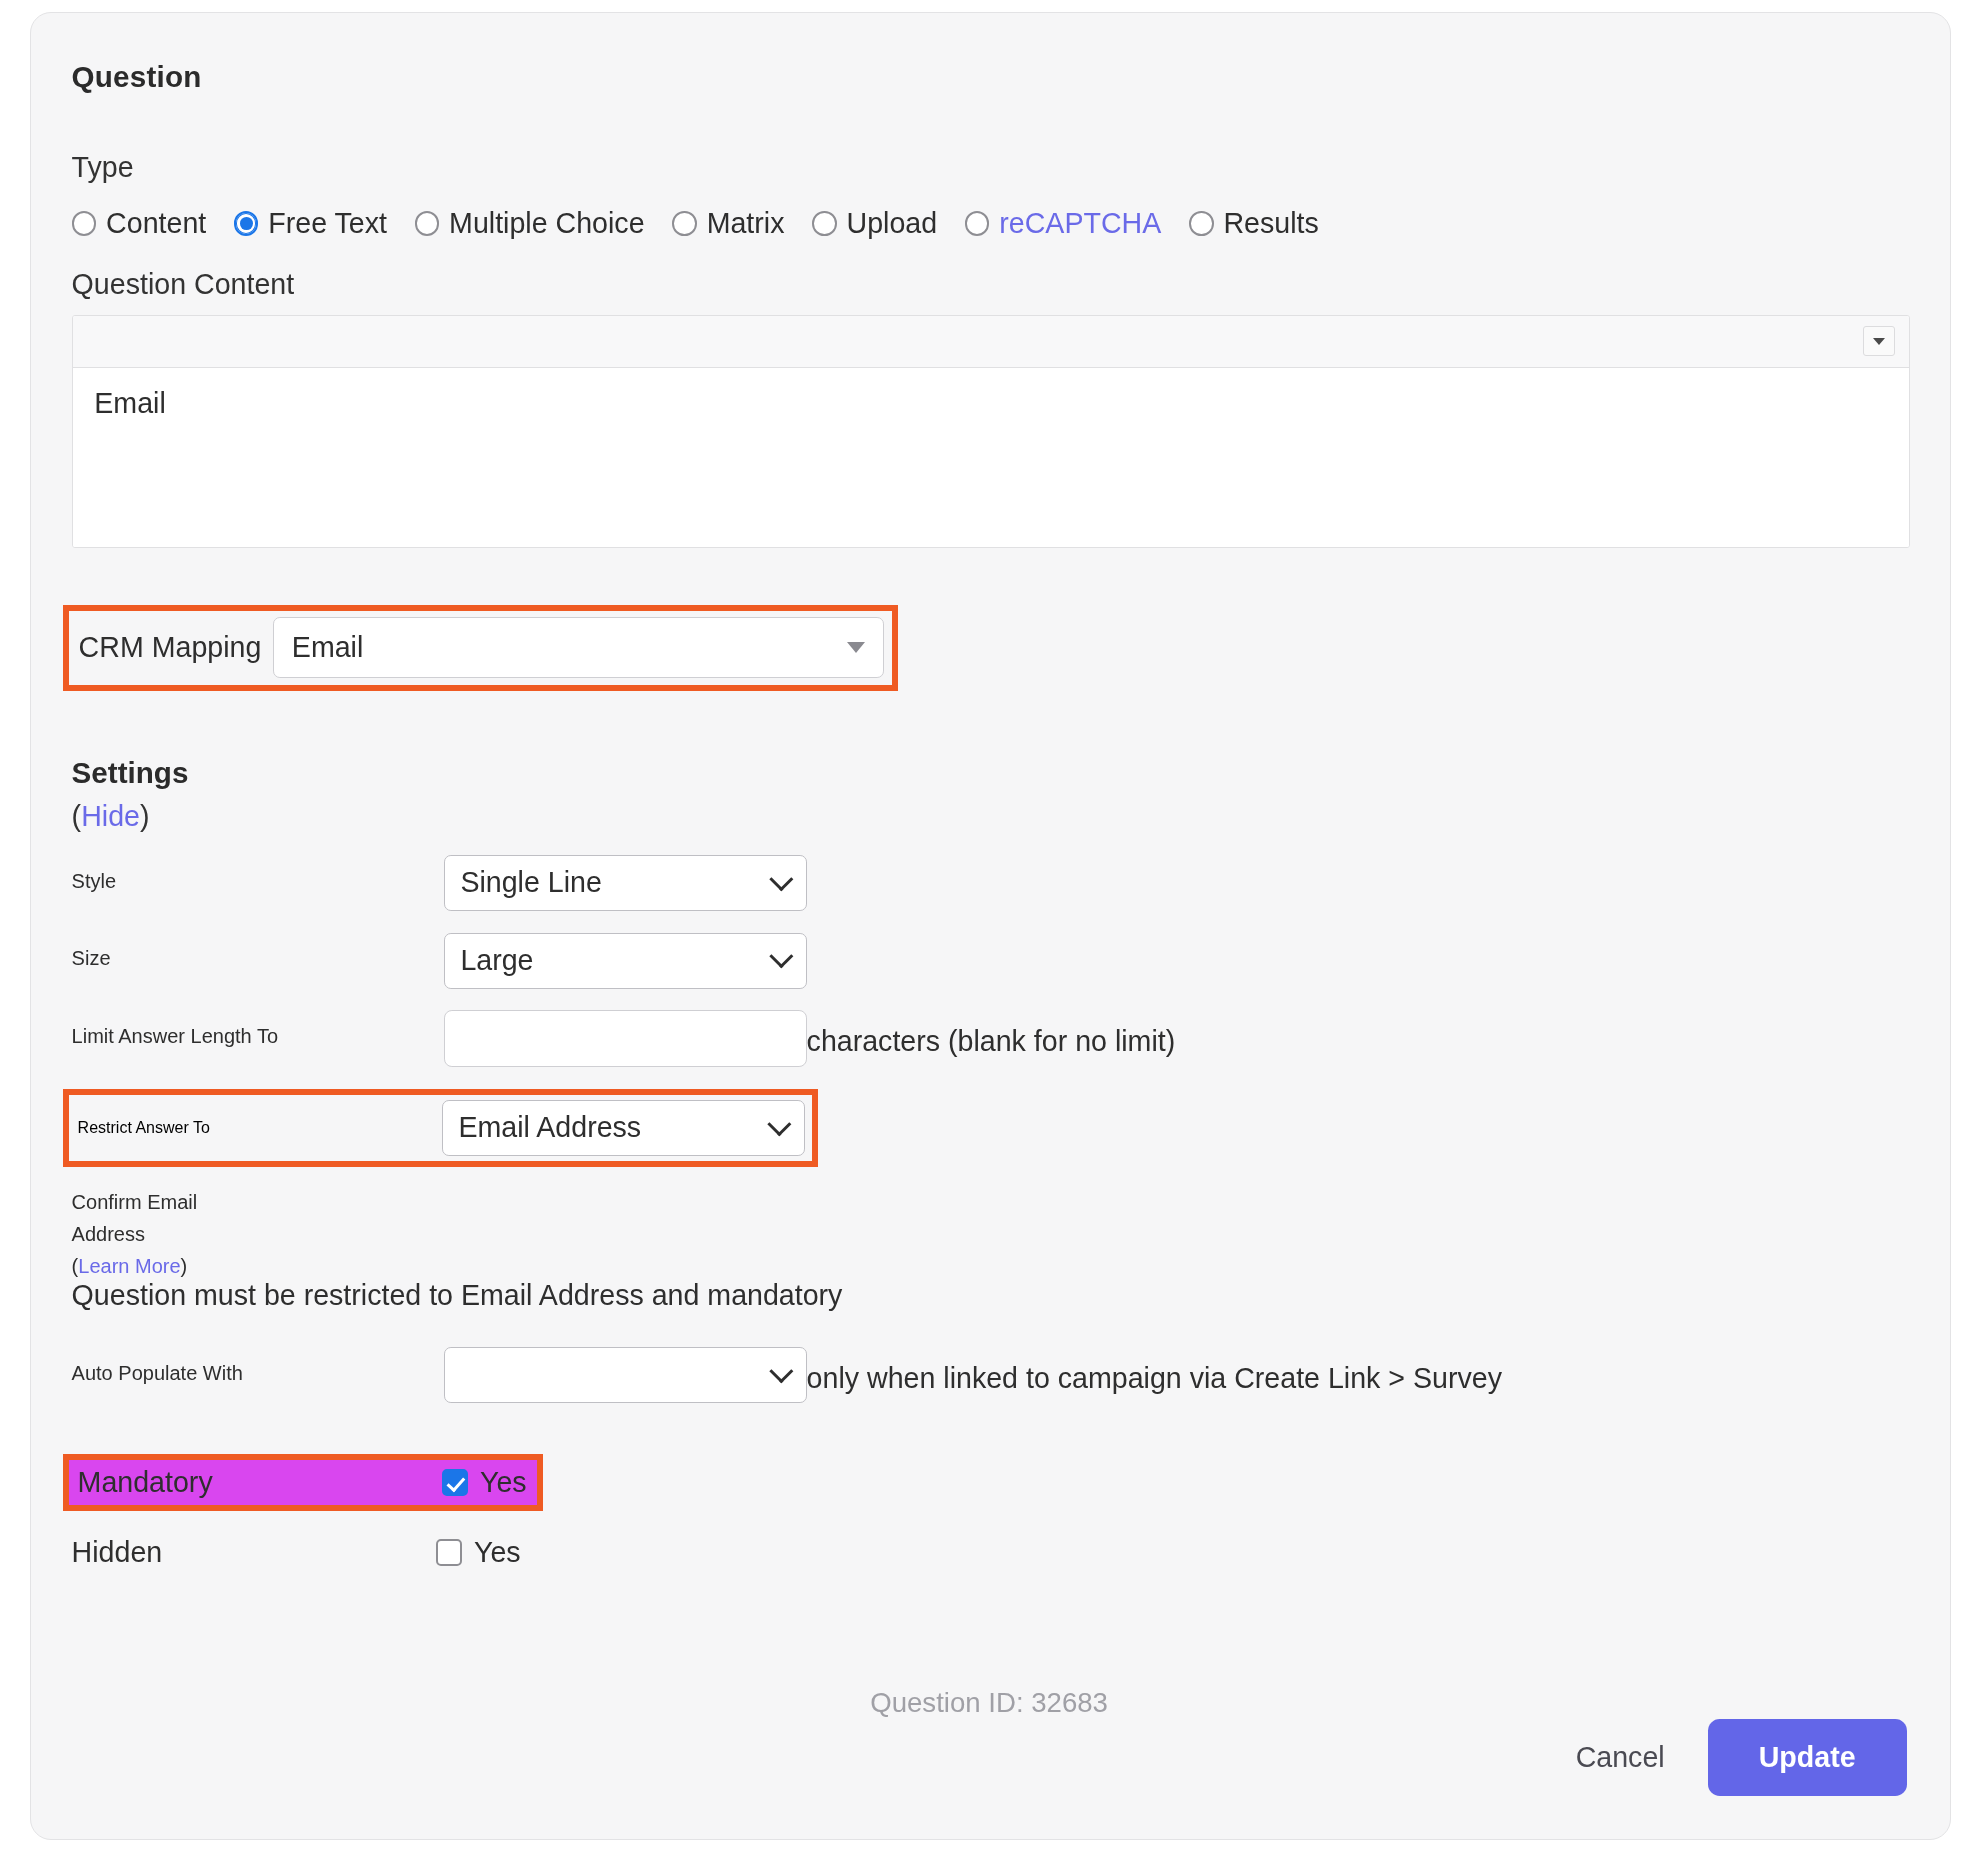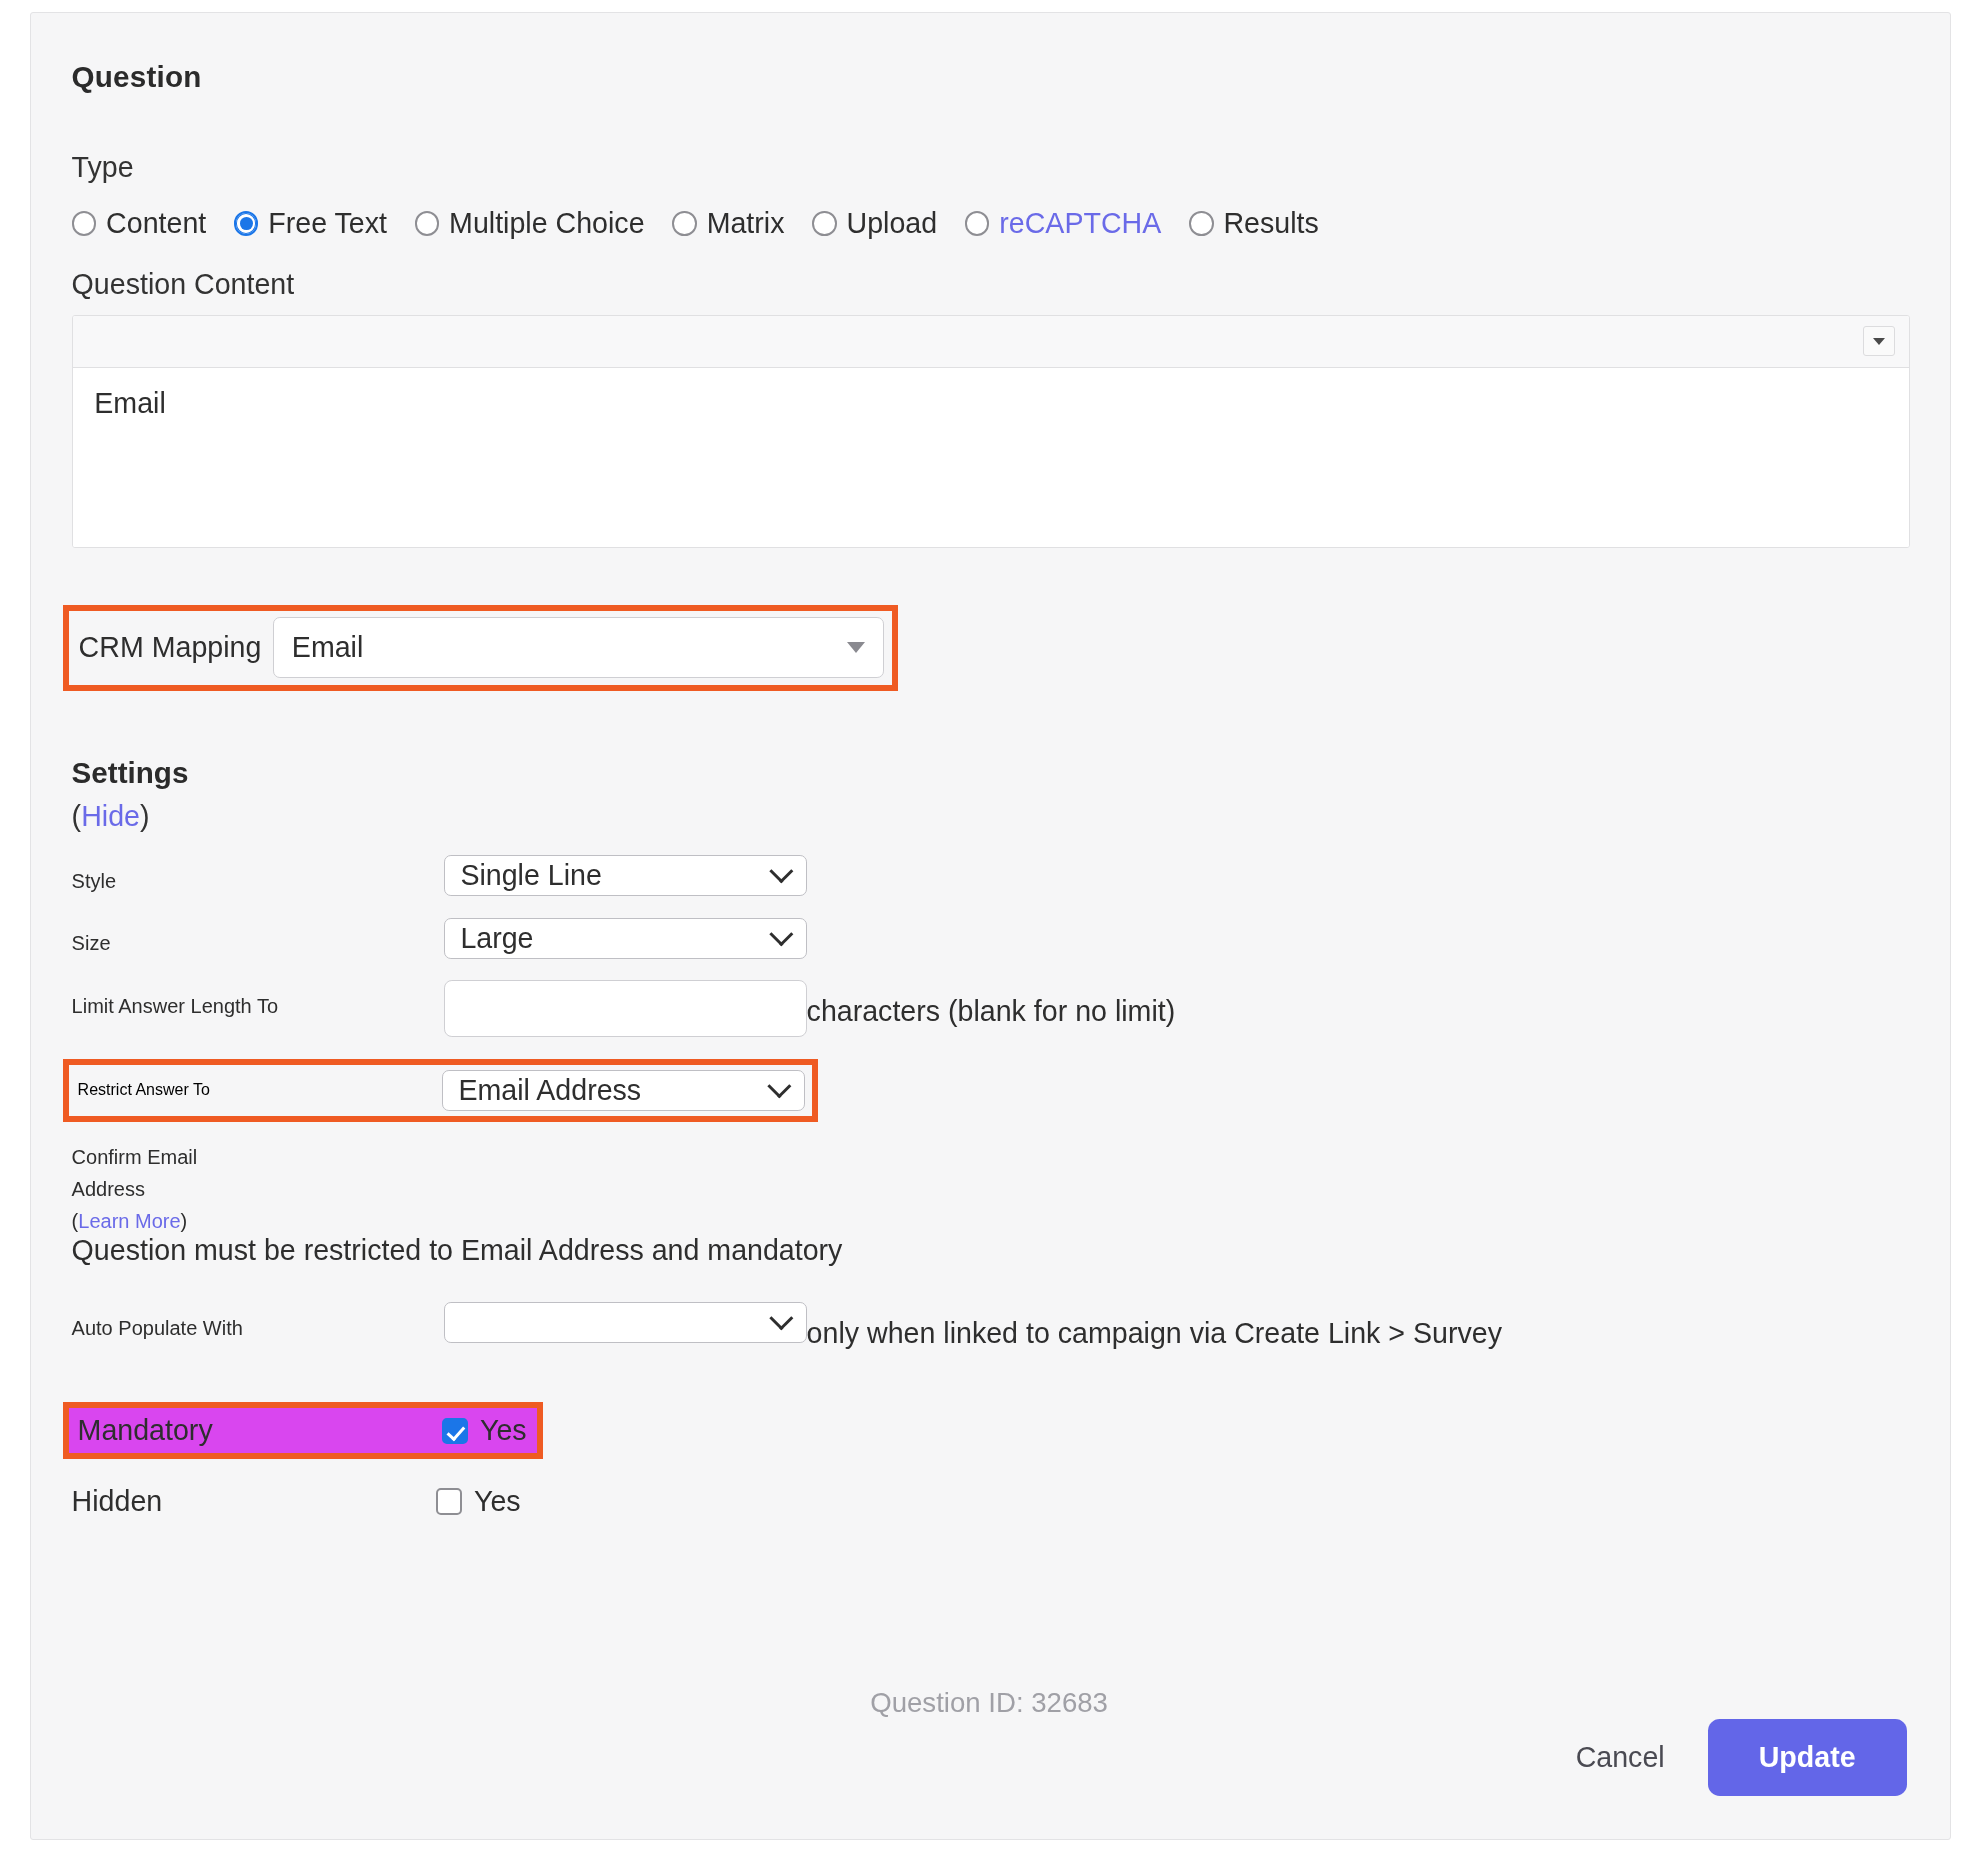--- a/index.html
+++ b/index.html
@@ -14,21 +14,21 @@
     width: 1980px; height: 1860px;
     background: #ffffff;
     padding: 11.8px 29.6px 23.6px 29.6px;
   }
   .card {
     position: relative;
     width: 1921px;
     min-height: 1828px;
     background: #f6f6f7;
     border: 1px solid #e3e3e5;
-    border-radius: 3px;
+    border-radius: 21px;
     padding: 33px 39px 0 39px;
   }
 
   
   .h-question {
     font-size: 29.6px;
     font-weight: bold;
     color: #2b2b2b;
     letter-spacing: 0.2px;
     margin: 13.8px 0 0 2px;
@@ -199,21 +199,21 @@
   .scol-field { flex: none; }
   .scol-after {
     font-size: 28.6px;
     color: #2e2e2e;
     padding-top: 13.8px;
     line-height: 1.25;
   }
 
   .select-sm {
     width: 363px;
-    height: 41px;
+    height: 56px;
     border: 1px solid #bfbfc4;
     border-radius: 6.9px;
     background: #fff;
     display: flex;
     align-items: center;
     justify-content: space-between;
     padding: 0 15.8px;
     font-size: 28.6px;
     color: #2e2e2e;
     cursor: pointer;

